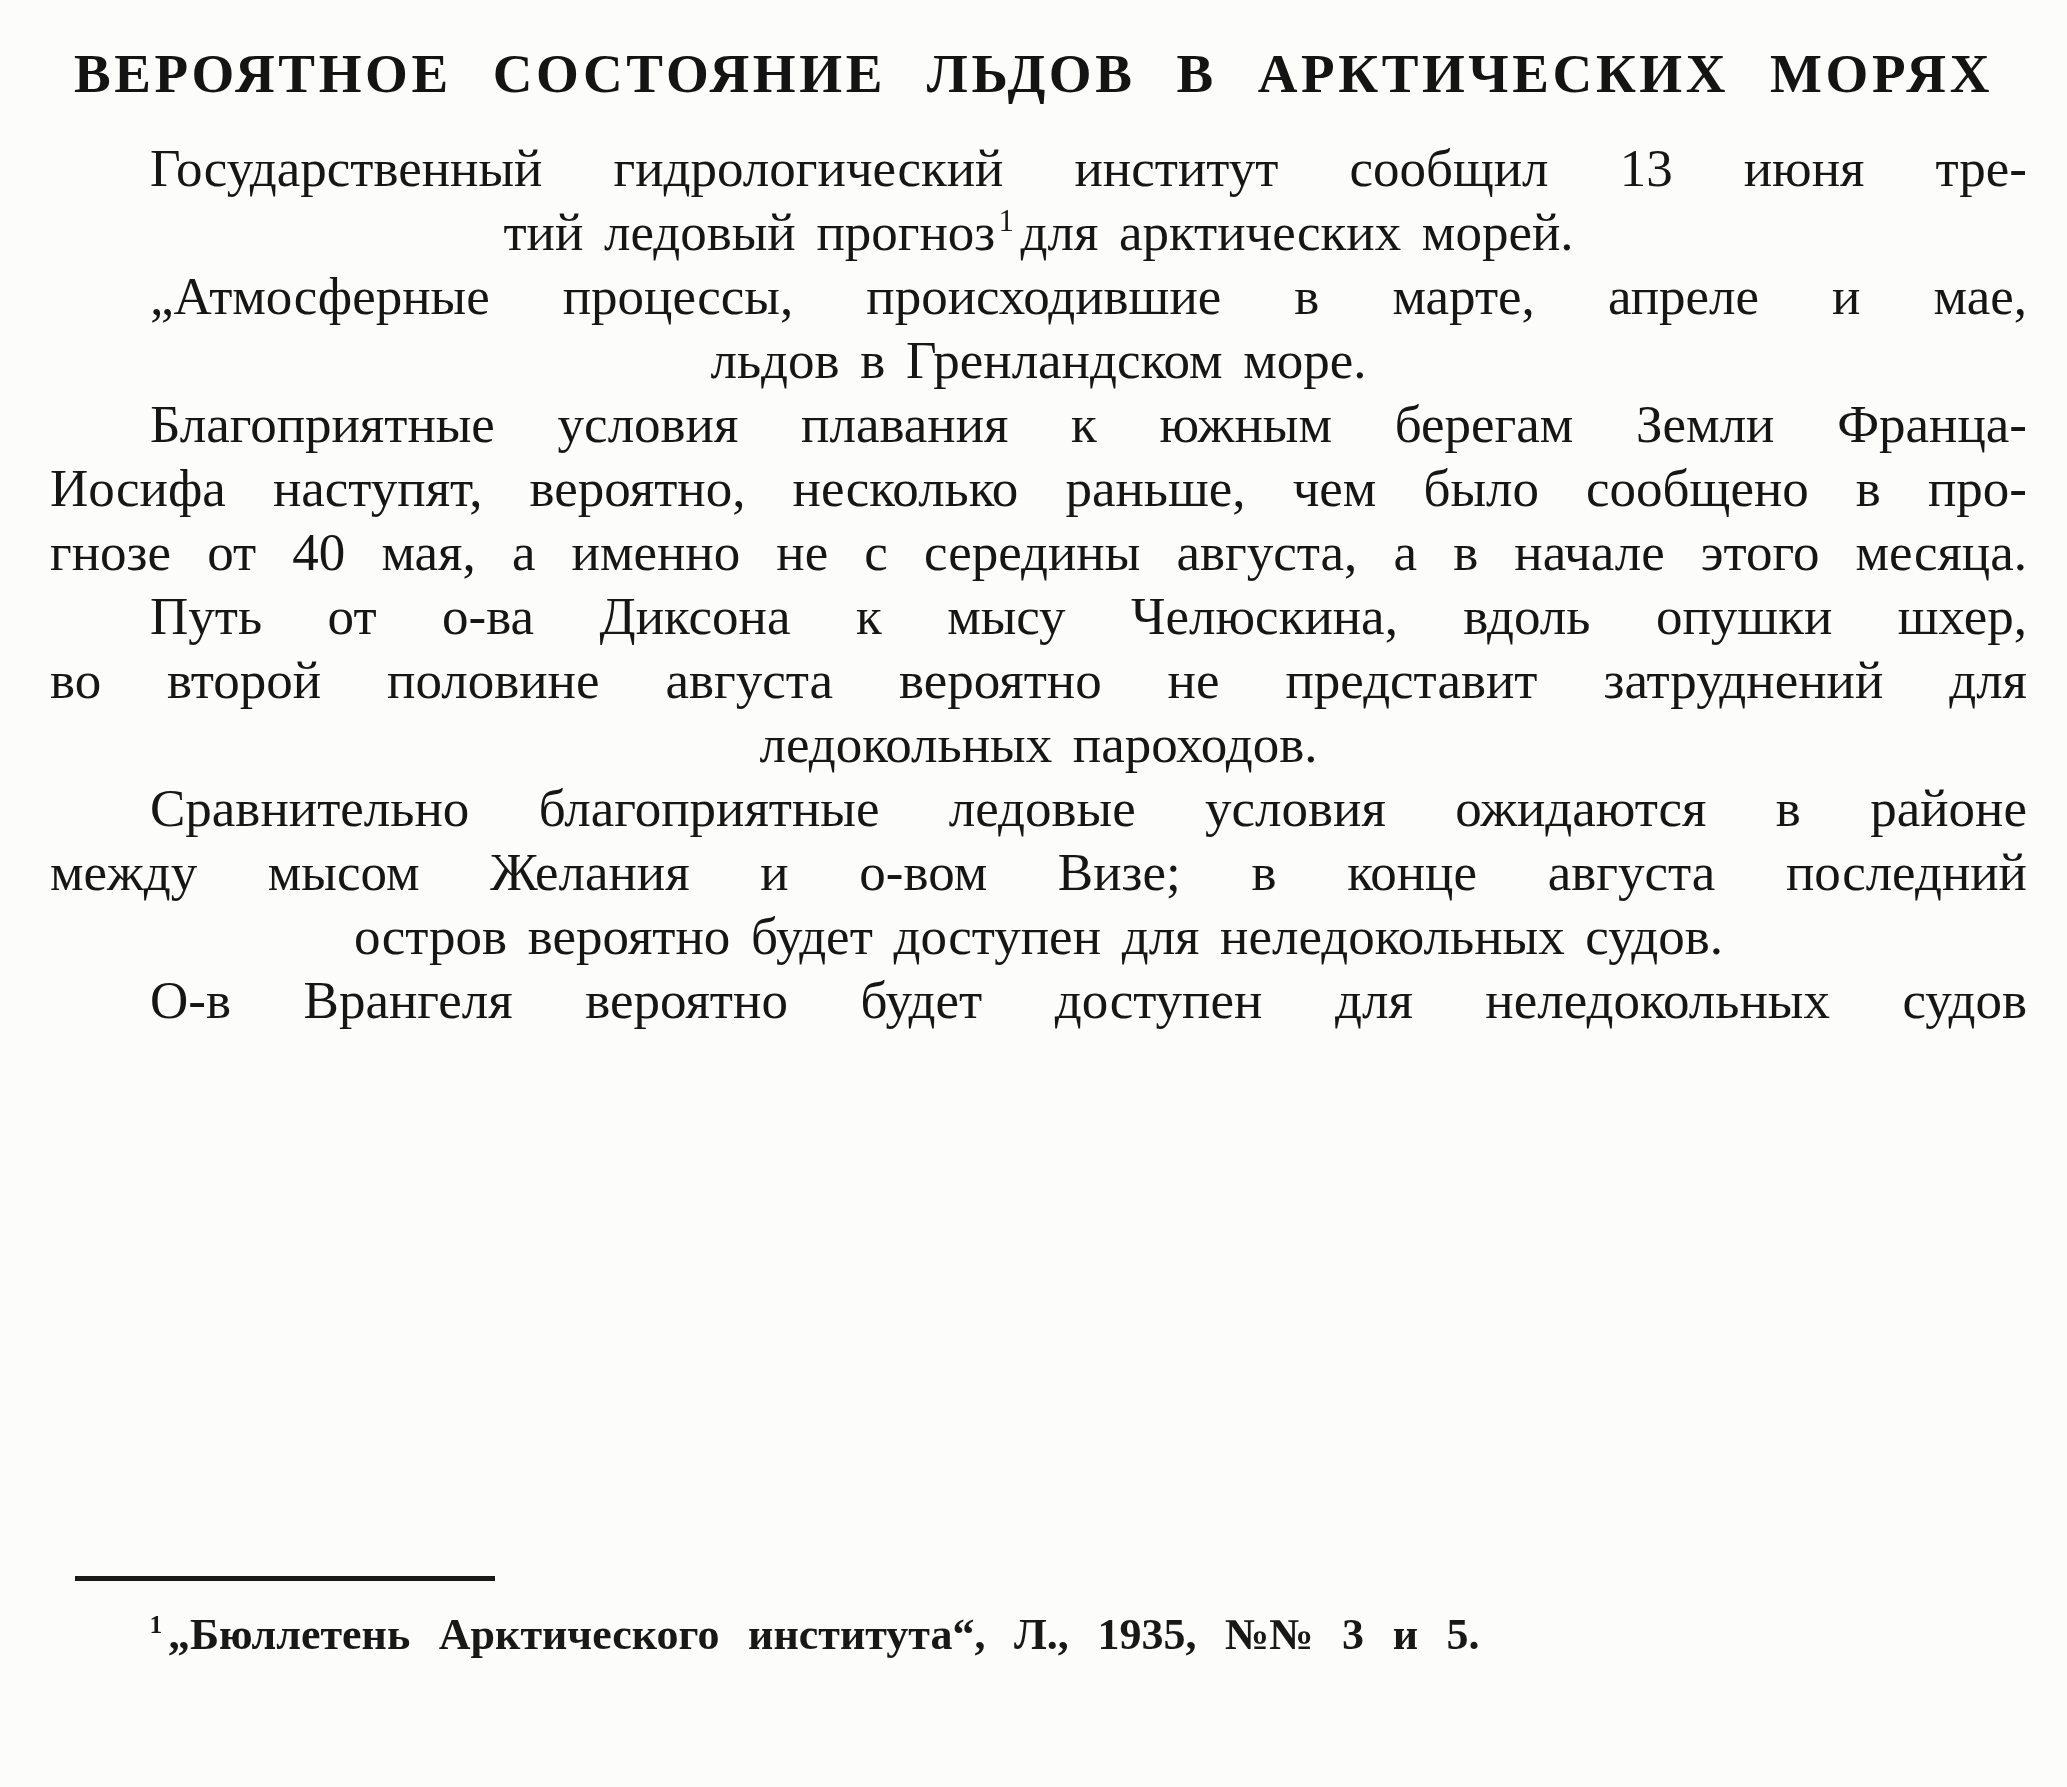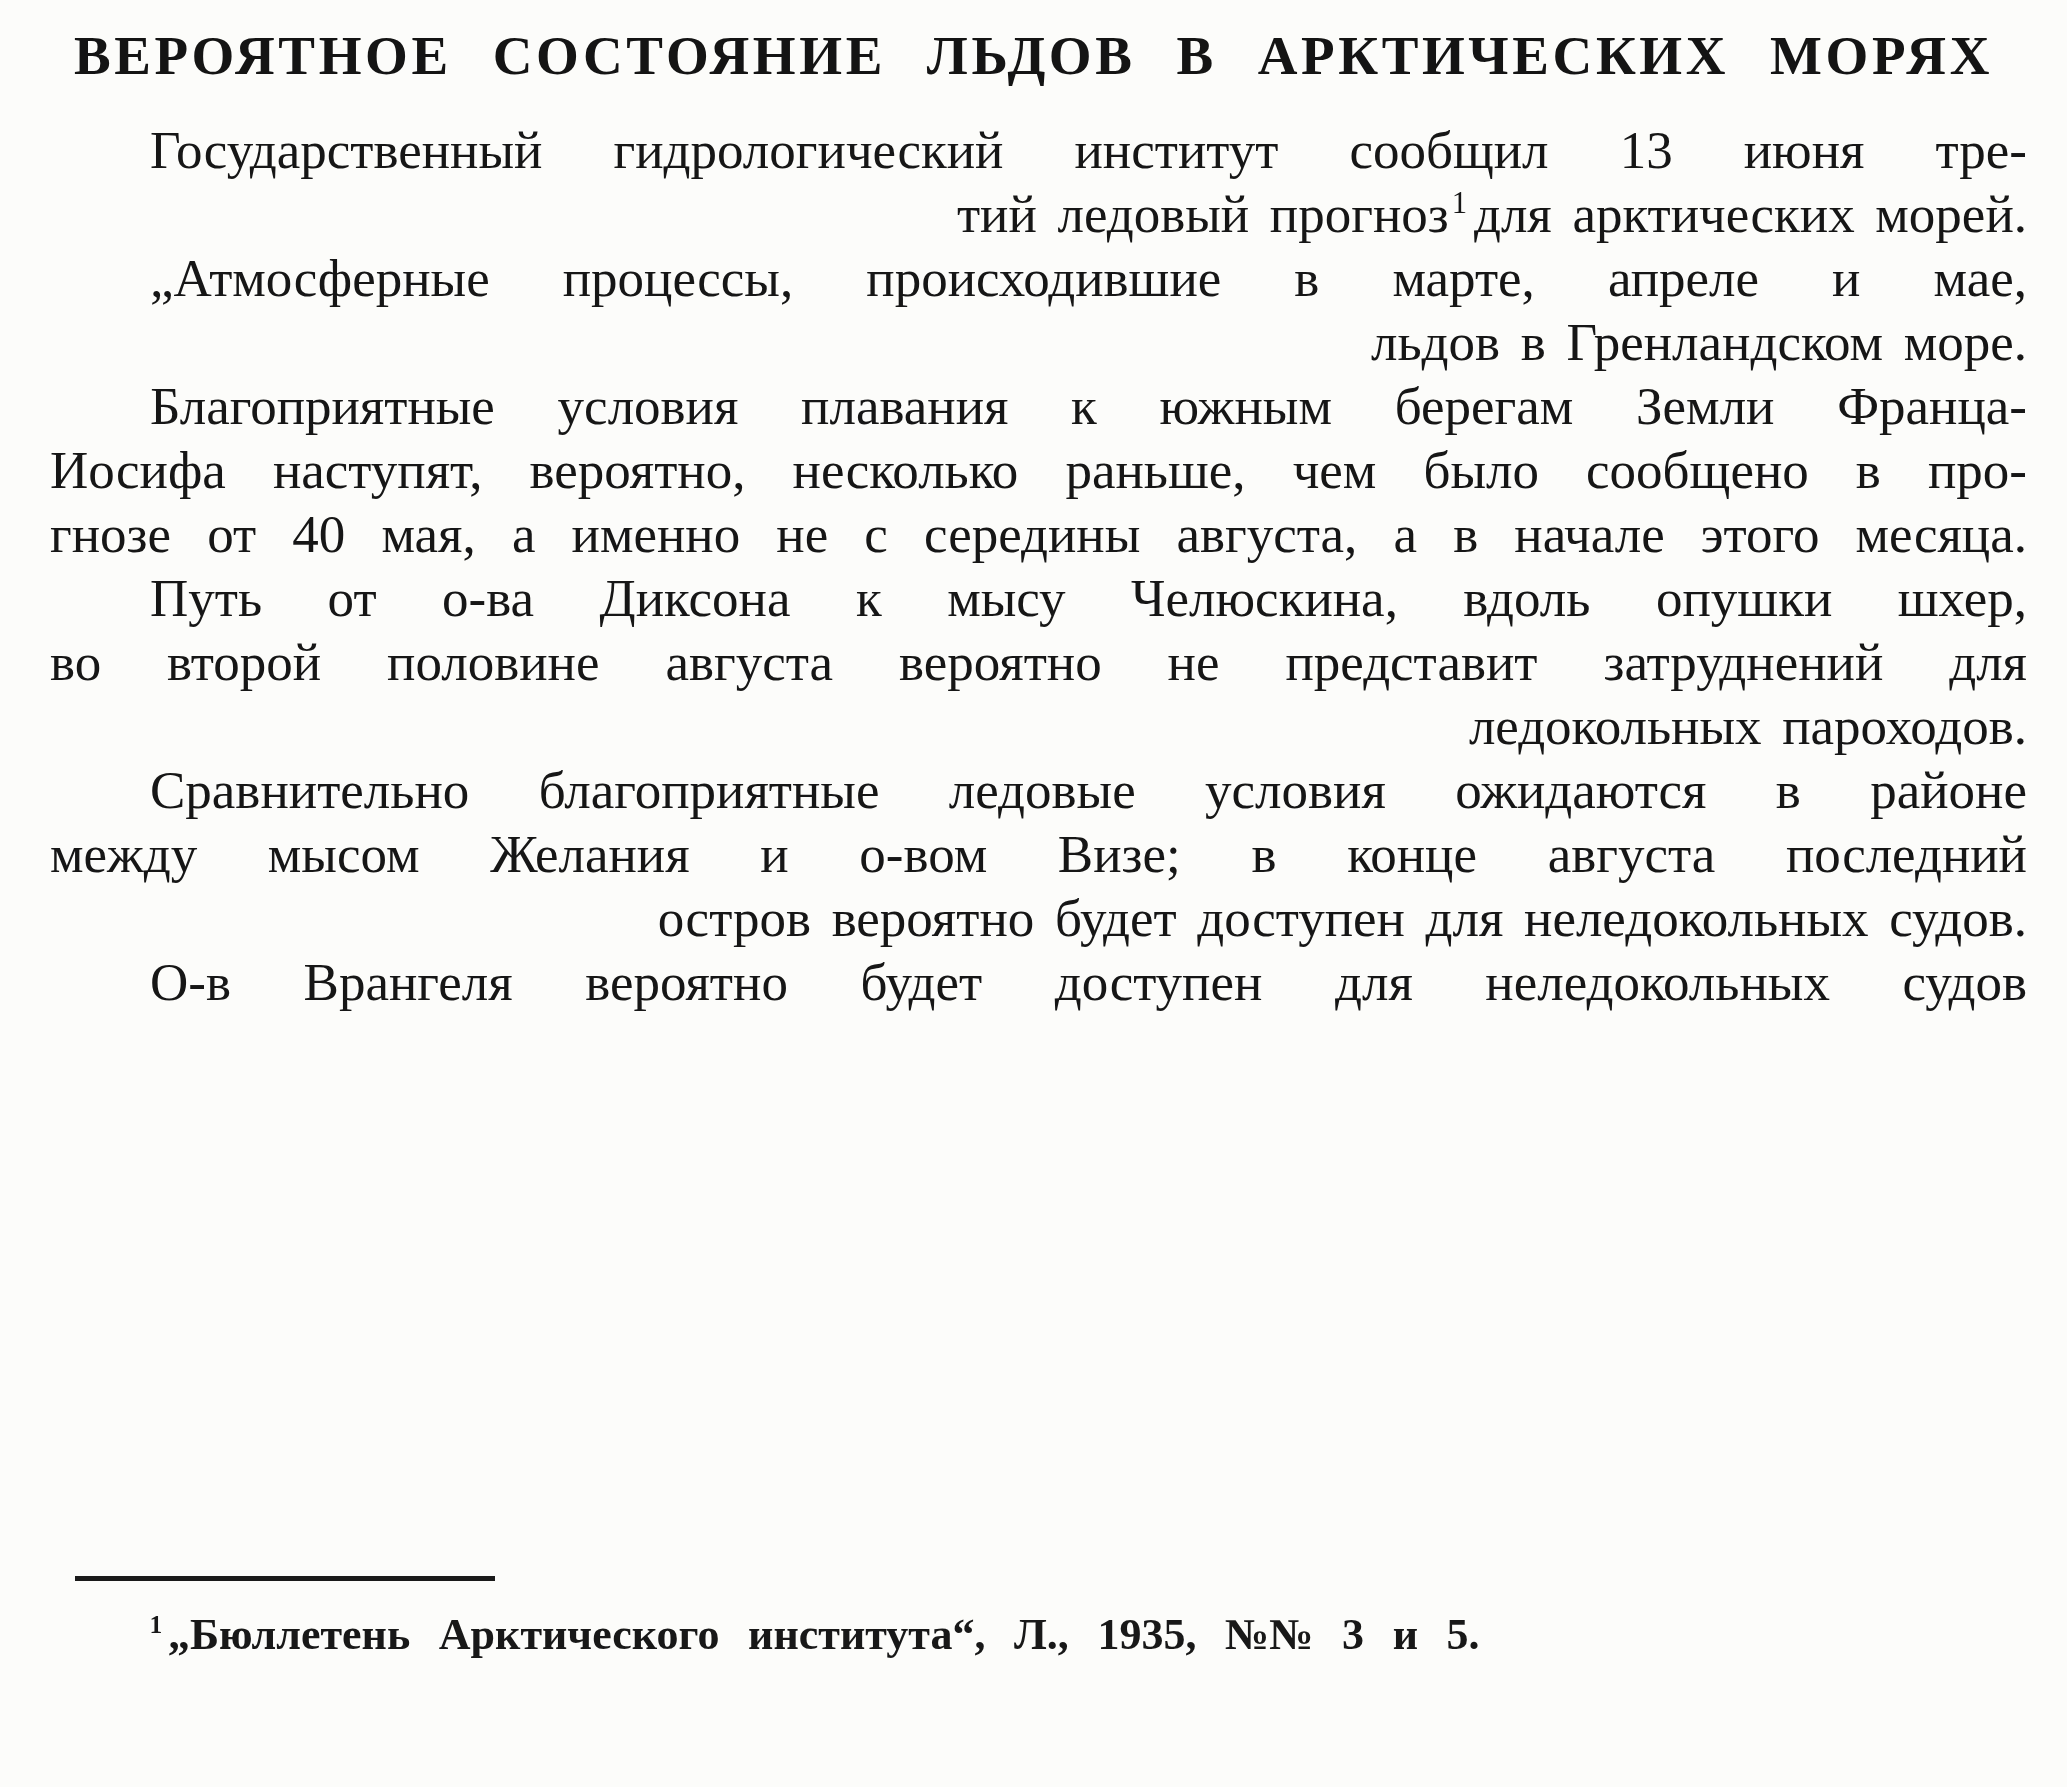--- a/index.html
+++ b/index.html
@@ -13,38 +13,38 @@
     color: #151515;
     font-family: "Liberation Serif", "DejaVu Serif", serif;
     position: relative;
     overflow: hidden;
   }
   .page {
     position: absolute;
     inset: 0;
   }
   .doc-title {
-    margin: 24px 45px 0 45px;
+    margin: 42px 45px 0 45px;
     text-align: center;
     font-size: 55px;
     font-weight: 700;
     letter-spacing: 3.6px;
     word-spacing: 23.6px;
     white-space: nowrap;
     color: #141414;
   }
   .body-text {
     margin: 31px 40px 15px 50px;
     font-size: 53px;
     line-height: 64px;
     word-spacing: 0.14em;
     color: #161616;
   }
   .line {
-    text-align: right;
+    text-align: center;
     min-height: 64px;
   }
   .line.j {
     text-align: justify;
     text-align-last: justify;
   }
   .line.indent {
     padding-left: 100px;
   }
   sup.fnref {

